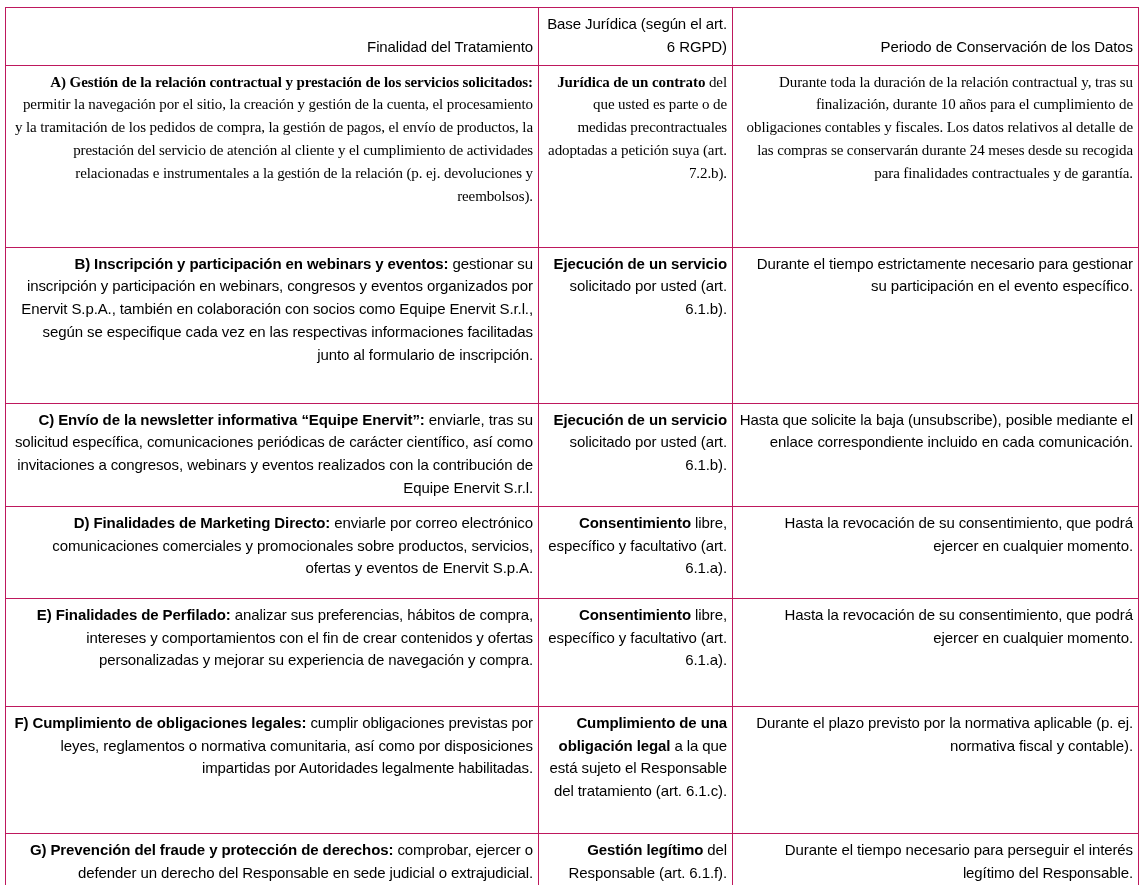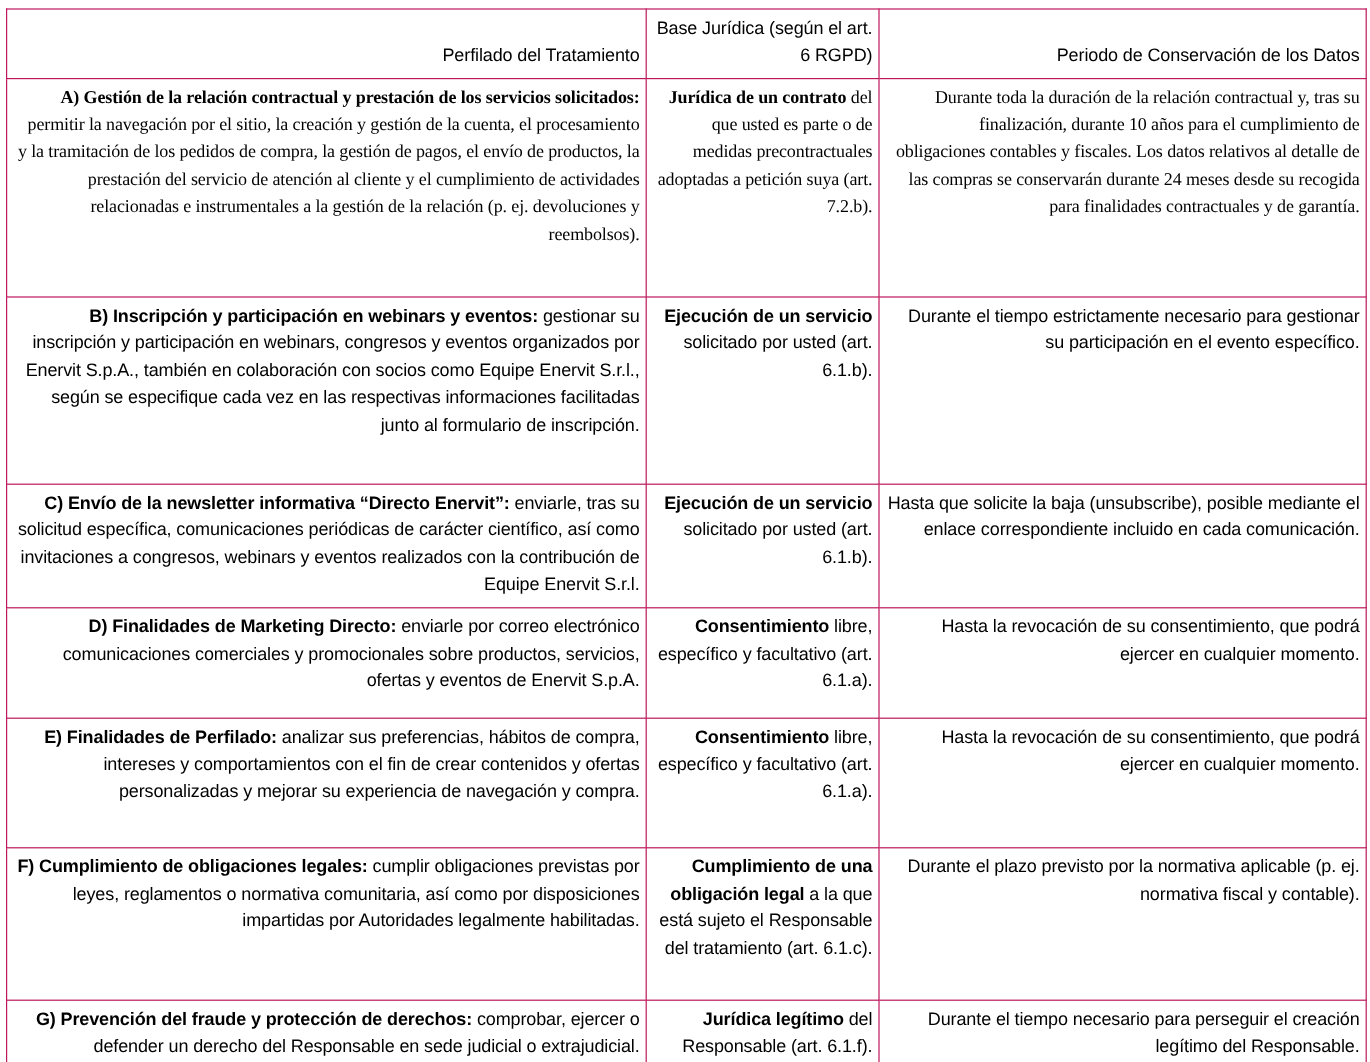--- a/index.html
+++ b/index.html
@@ -70,42 +70,42 @@
 
 <div class="page">
   <table class="gdpr-table">
     <colgroup>
       <col class="c-purpose">
       <col class="c-basis">
       <col class="c-period">
     </colgroup>
     <thead>
       <tr>
-        <th class="h-purpose">Perfilado del Tratamiento</th>
+        <th class="h-purpose">Finalidad del Tratamiento</th>
         <th class="h-basis">Base Jurídica (según el art. 6 RGPD)</th>
         <th class="h-period">Periodo de Conservación de los Datos</th>
       </tr>
     </thead>
     <tbody>
       <tr class="row-a">
         <td><span class="b">A) Gestión de la relación contractual y prestación de los servicios solicitados:</span><span> permitir la navegación por el sitio, la creación y gestión de la cuenta, el procesamiento y la tramitación de los pedidos de compra, la gestión de pagos, el envío de productos, la prestación del servicio de atención al cliente y el cumplimiento de actividades relacionadas e instrumentales a la gestión de la relación (p. ej. devoluciones y reembolsos).</span></td>
         <td><span class="b">Jurídica de un contrato</span><span> del que usted es parte o de medidas precontractuales adoptadas a petición suya (art. 7.2.b).</span></td>
         <td>
             <span class="cell-text">Durante toda la duración de la relación contractual y, tras su finalización, durante 10 años para el cumplimiento de obligaciones contables y fiscales. Los datos relativos al detalle de las compras se conservarán durante 24 meses desde su recogida para finalidades contractuales y de garantía.</span>
           </td>
       </tr>
       <tr class="row-b">
         <td><span class="b">B) Inscripción y participación en webinars y eventos:</span><span> gestionar su inscripción y participación en webinars, congresos y eventos organizados por Enervit S.p.A., también en colaboración con socios como Equipe Enervit S.r.l., según se especifique cada vez en las respectivas informaciones facilitadas junto al formulario de inscripción.</span></td>
         <td><span class="b">Ejecución de un servicio</span><span> solicitado por usted (art. 6.1.b).</span></td>
         <td>
             <span class="cell-text">Durante el tiempo estrictamente necesario para gestionar su participación en el evento específico.</span>
           </td>
       </tr>
       <tr class="row-c">
-        <td><span class="b">C) Envío de la newsletter informativa “Directo Enervit”:</span><span> enviarle, tras su solicitud específica, comunicaciones periódicas de carácter científico, así como invitaciones a congresos, webinars y eventos realizados con la contribución de Equipe Enervit S.r.l.</span></td>
+        <td><span class="b">C) Envío de la newsletter informativa “Equipe Enervit”:</span><span> enviarle, tras su solicitud específica, comunicaciones periódicas de carácter científico, así como invitaciones a congresos, webinars y eventos realizados con la contribución de Equipe Enervit S.r.l.</span></td>
         <td><span class="b">Ejecución de un servicio</span><span> solicitado por usted (art. 6.1.b).</span></td>
         <td>
             <span class="cell-text">Hasta que solicite la baja (unsubscribe), posible mediante el enlace correspondiente incluido en cada comunicación.</span>
           </td>
       </tr>
       <tr class="row-d">
         <td><span class="b">D) Finalidades de Marketing Directo:</span><span> enviarle por correo electrónico comunicaciones comerciales y promocionales sobre productos, servicios, ofertas y eventos de Enervit S.p.A.</span></td>
         <td><span class="b">Consentimiento</span><span> libre, específico y facultativo (art. 6.1.a).</span></td>
         <td>
             <span class="cell-text">Hasta la revocación de su consentimiento, que podrá ejercer en cualquier momento.</span>
@@ -120,20 +120,20 @@
       </tr>
       <tr class="row-f">
         <td><span class="b">F) Cumplimiento de obligaciones legales:</span><span> cumplir obligaciones previstas por leyes, reglamentos o normativa comunitaria, así como por disposiciones impartidas por Autoridades legalmente habilitadas.</span></td>
         <td><span class="b">Cumplimiento de una obligación legal</span><span> a la que está sujeto el Responsable del tratamiento (art. 6.1.c).</span></td>
         <td>
             <span class="cell-text">Durante el plazo previsto por la normativa aplicable (p. ej. normativa fiscal y contable).</span>
           </td>
       </tr>
       <tr class="row-g">
         <td><span class="b">G) Prevención del fraude y protección de derechos:</span><span> comprobar, ejercer o defender un derecho del Responsable en sede judicial o extrajudicial.</span></td>
-        <td><span class="b">Jurídica legítimo</span><span> del Responsable (art. 6.1.f).</span></td>
+        <td><span class="b">Gestión legítimo</span><span> del Responsable (art. 6.1.f).</span></td>
         <td>
-            <span class="cell-text">Durante el tiempo necesario para perseguir el creación legítimo del Responsable.</span>
+            <span class="cell-text">Durante el tiempo necesario para perseguir el interés legítimo del Responsable.</span>
           </td>
       </tr>
     </tbody>
   </table>
 </div>
 
 </body></html>

